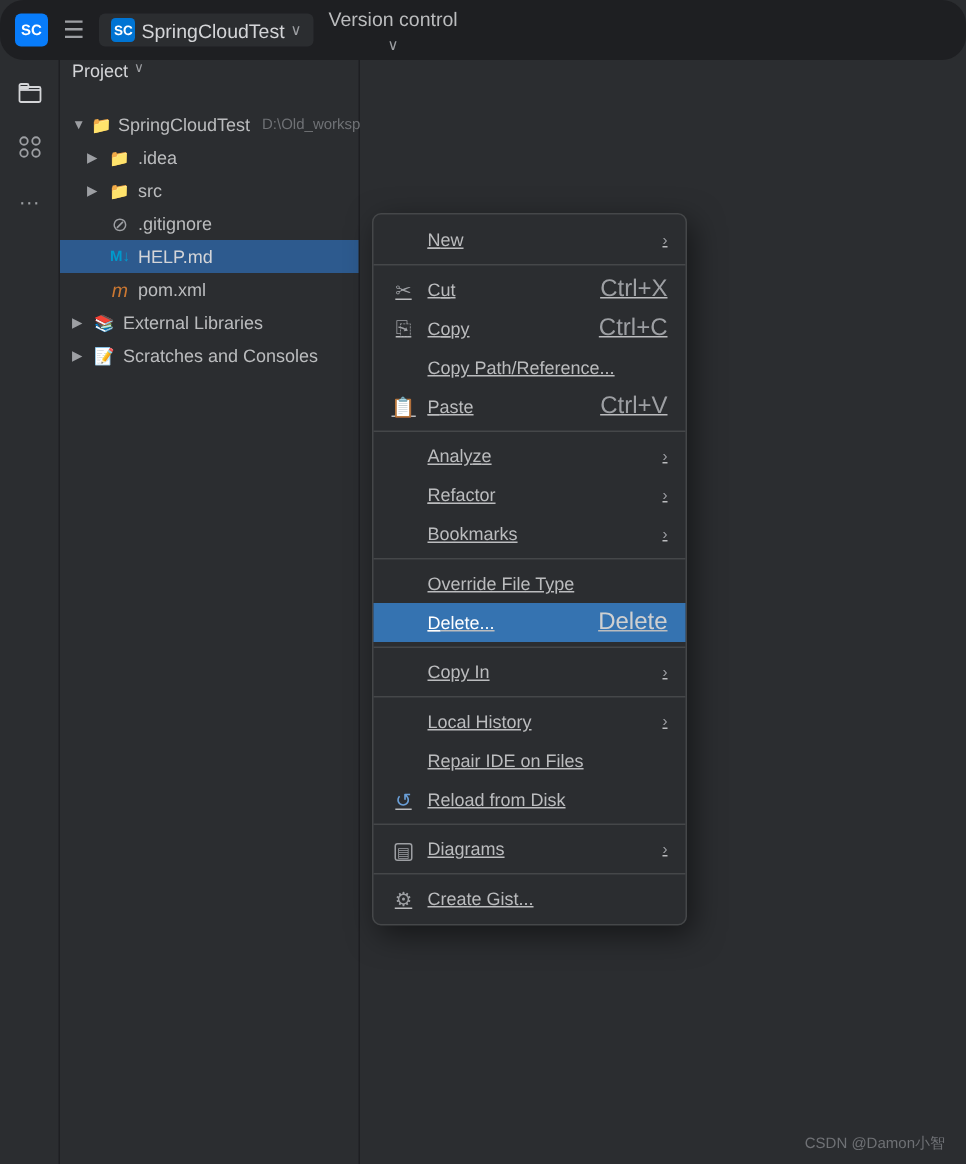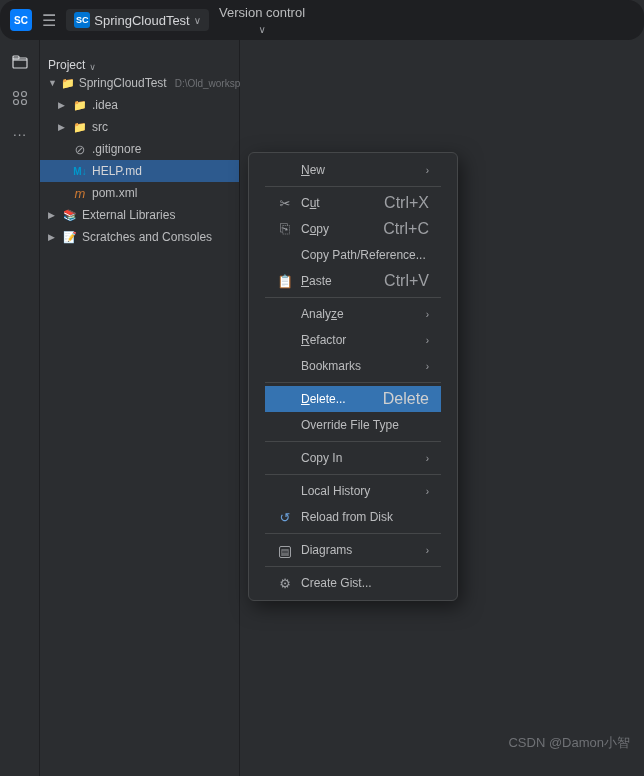--- a/index.html
+++ b/index.html
@@ -94,21 +94,21 @@
     
     .project-panel {
       width: 200px;
       background: #2b2d30;
       border-right: 1px solid #1e1f22;
       display: flex;
       flex-direction: column;
     }
     .panel-header {
       height: 32px;
-      display: flex; align-items: flex-end;
+      display: flex; align-items: flex-start;
       padding: 0 8px;
       gap: 4px;
       color: #d4d5d8;
       font-size: 12px;
       font-weight: 500;
     }
     .panel-header .chevron { font-size: 9px; color: #9d9fa3; }
 
     .tree-item {
       display: flex; align-items: center;
@@ -123,29 +123,30 @@
     .tree-item .arrow { font-size: 9px; color: #9d9fa3; width: 10px; }
     .tree-item .icon { font-size: 13px; width: 16px; text-align: center; }
     .tree-item .name { flex: 1; }
     .tree-item .path-hint { font-size: 11px; color: #6f7175; margin-left: 4px; }
 
     .indent-1 { padding-left: 18px; }
 
     
     .context-menu {
       position: absolute;
-      top: 152px;
+      top: 142px;
       left: 248px;
       width: 210px;
       background: #2b2d30;
       border: 1px solid #454749;
       border-radius: 6px;
       box-shadow: 4px 6px 20px rgba(0,0,0,0.5);
-      padding: 4px 16px;
+      padding: 4px 0;
       z-index: 100;
+      text-decoration: underline;
     }
     .menu-item {
       display: flex;
       align-items: center;
       height: 26px;
       padding: 0 12px;
       cursor: pointer;
       color: #bbbcbe;
       font-size: 12px;
       gap: 8px;
@@ -173,23 +174,23 @@
       background: #454749;
       margin: 3px 0;
     }
     .menu-item .underline-char {
       text-decoration: underline;
     }
 
     
     .watermark {
       position: absolute;
-      bottom: 24px;
+      bottom: 7px;
       right: 14px;
-      font-size: 13px;
+      font-size: 10px;
       color: #6f7175;
     }
   </style>
 </head>
 <body>
 
 <div class="title-bar">
   <div class="title-bar-logo">
     <span>SC</span>
   </div>
@@ -328,47 +329,51 @@
   </div>
 
   <div class="menu-item">
     <span class="icon-prefix"> </span>
     <span>Bookmarks</span>
     <span class="arrow-right">›</span>
   </div>
 
   <div class="menu-separator"></div>
 
+  <div class="menu-item">
+    <span class="icon-prefix"> </span>
+    <span>Override File Type</span>
+  </div>
+
   <div class="menu-item highlighted">
     <span class="icon-prefix"> </span>
     <span><span class="underline-char">D</span>elete...</span>
     <span class="shortcut">Delete</span>
   </div>
 
-  <div class="menu-item">
-    <span class="icon-prefix"> </span>
-    <span>Override File Type</span>
-  </div>
-
   <div class="menu-separator"></div>
 
   <div class="menu-item">
     <span class="icon-prefix"> </span>
     <span>Copy In</span>
     <span class="arrow-right">›</span>
   </div>
 
   <div class="menu-separator"></div>
 
   <div class="menu-item">
     <span class="icon-prefix"> </span>
     <span>Local History</span>
     <span class="arrow-right">›</span>
   </div>
 
+  <div class="menu-item">
+    <span class="icon-prefix"> </span>
+    <span>Repair IDE on Files</span>
+  </div>
 
   <div class="menu-item">
     <span class="icon-prefix" style="color:#6a9fd8;">↺</span>
     <span>Reload from Disk</span>
   </div>
 
   <div class="menu-separator"></div>
 
   <div class="menu-item">
     <span class="icon-prefix">

